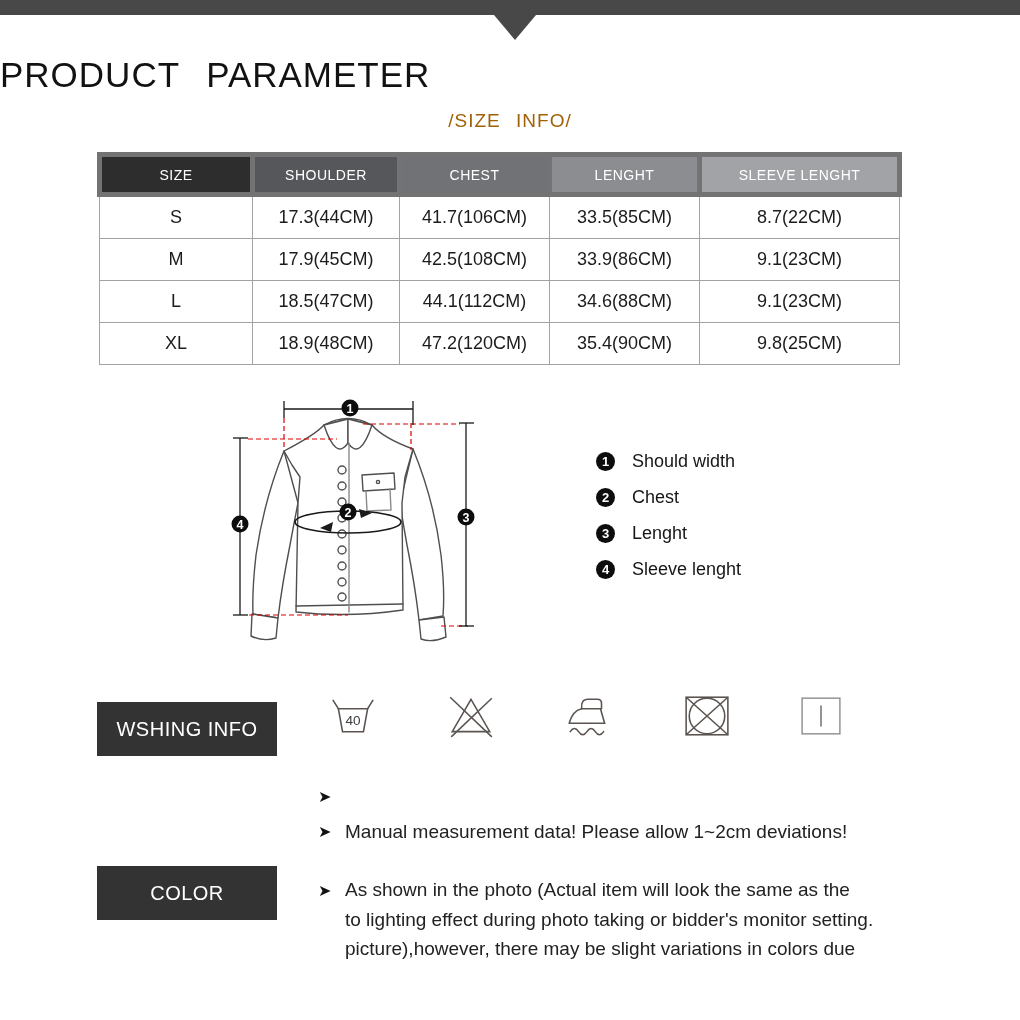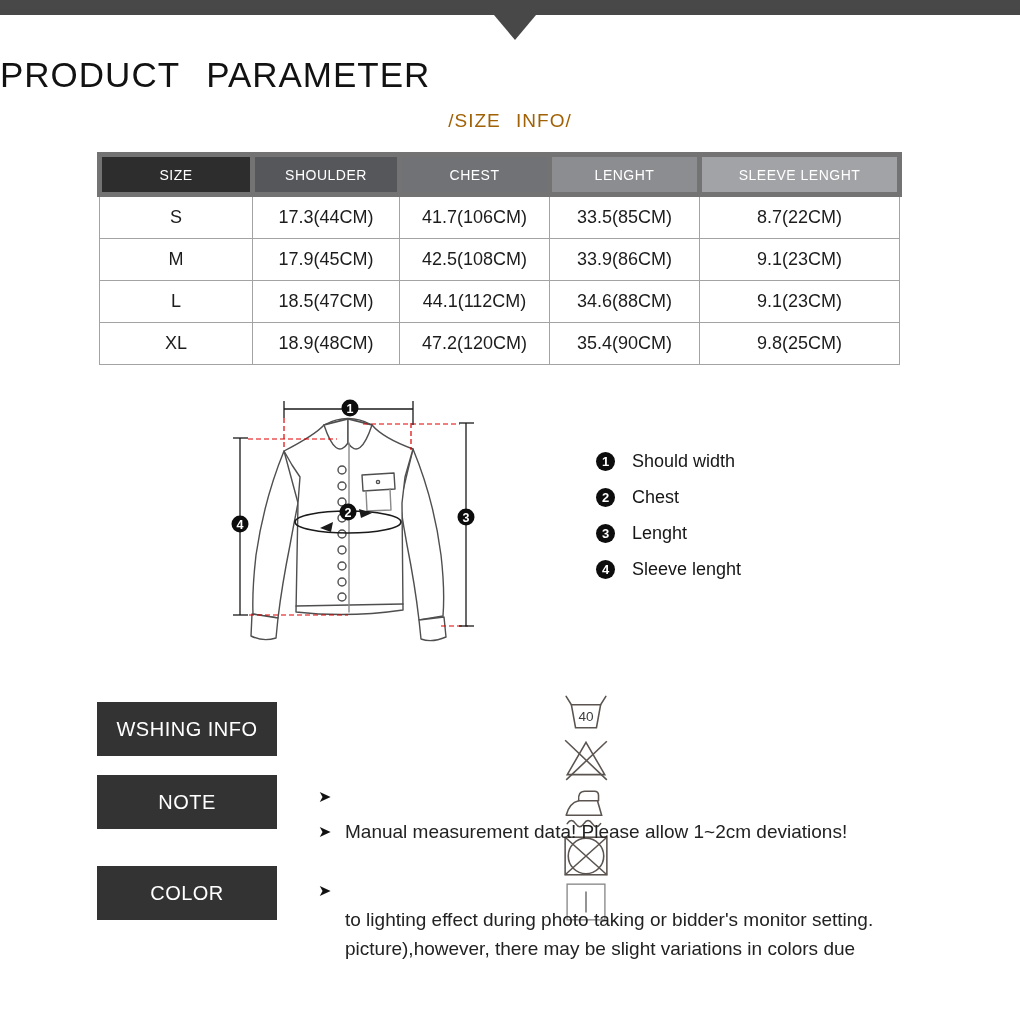--- a/index.html
+++ b/index.html
@@ -35,21 +35,21 @@
     color:#fff;font-size:13px;font-weight:bold;line-height:19px;text-align:center;flex:0 0 19px;}
   .legend-label{margin-left:17px;font-size:18px;color:#161616;text-align:center;}
 
   
   .label-box{position:absolute;left:97px;width:180px;height:54px;background:#333;color:#fff;
     display:flex;align-items:center;justify-content:center;font-size:20px;letter-spacing:.5px;}
   .box-washing{top:702px;} .box-note{top:775px;} .box-color{top:866px;}
 
   
   .wash-row{position:absolute;left:330px;top:692px;width:512px;height:52px;
-    display:flex;justify-content:space-between;align-items:center;flex-direction:column;}
+    display:flex;justify-content:space-between;align-items:center;}
   .wash-icon{display:inline-block;}
 
   
   .note-block{position:absolute;left:318px;top:786px;width:620px;}
   .note-line{display:flex;align-items:flex-start;font-size:19px;color:#222;margin-bottom:15px;}
   .bullet{flex:0 0 27px;font-size:16px;color:#111;padding-top:1px;}
   .color-block{position:absolute;left:318px;top:875px;width:620px;font-size:19px;color:#222;line-height:29px;}
   .para-first{display:flex;align-items:flex-start;}
   .para-indent{margin-left:27px;}
 </style>
@@ -246,33 +246,33 @@
       </svg>
     </span>
     <span class="wash-icon">
       <svg width="42" height="40" viewBox="0 0 40 38">
         <rect x="2" y="2" width="36" height="34" stroke="#8a8a8a" stroke-width="1.3" fill="none"></rect>
         <path d="M20,9 L20,29" stroke="#777" stroke-width="1.5"></path>
       </svg>
     </span>
   </div>
 
-  <div class="label-box box-note">NOTE</div>
   <div class="note-block">
     <div class="note-line">
       <span class="bullet">➤</span>
     </div>
     <div class="note-line">
       <span class="bullet">➤</span>
       <span>Manual measurement data! Please allow 1~2cm deviations!</span>
     </div>
   </div>
 
   <div class="label-box box-color">COLOR</div>
   <div class="color-block">
     <div class="para-first">
       <span class="bullet">➤</span>
+      <span>As shown in the photo (Actual item will look the same as the</span>
     </div>
     <div class="para-indent">to lighting effect during photo taking or bidder's monitor setting.</div>
     <div class="para-indent">picture),however, there may be slight variations in colors due</div>
   </div>
 
 </div>
 
 </body></html>

